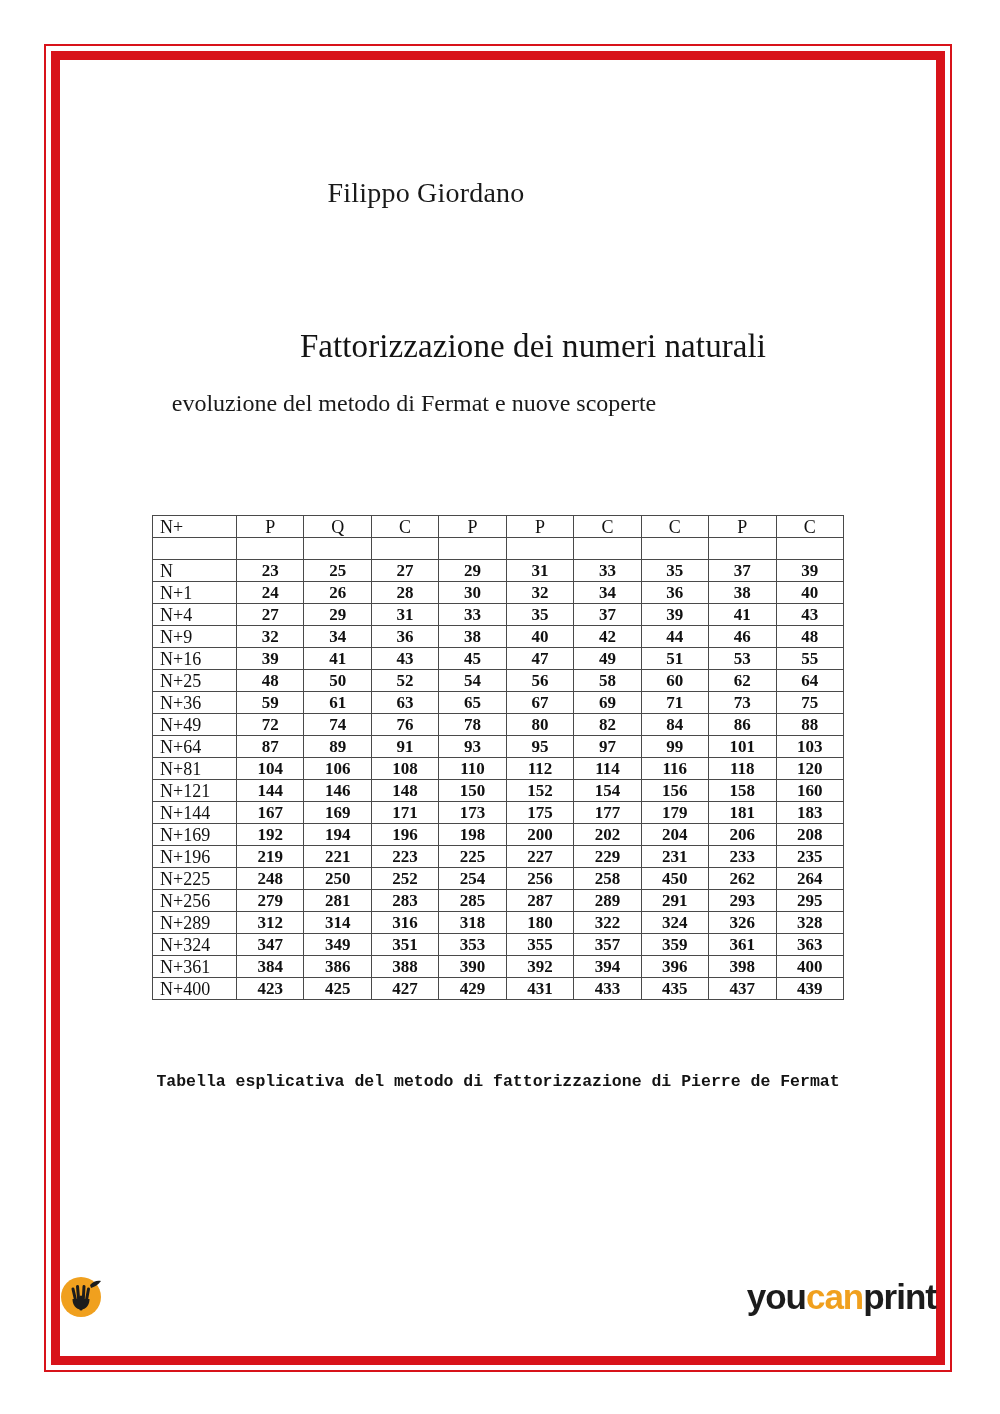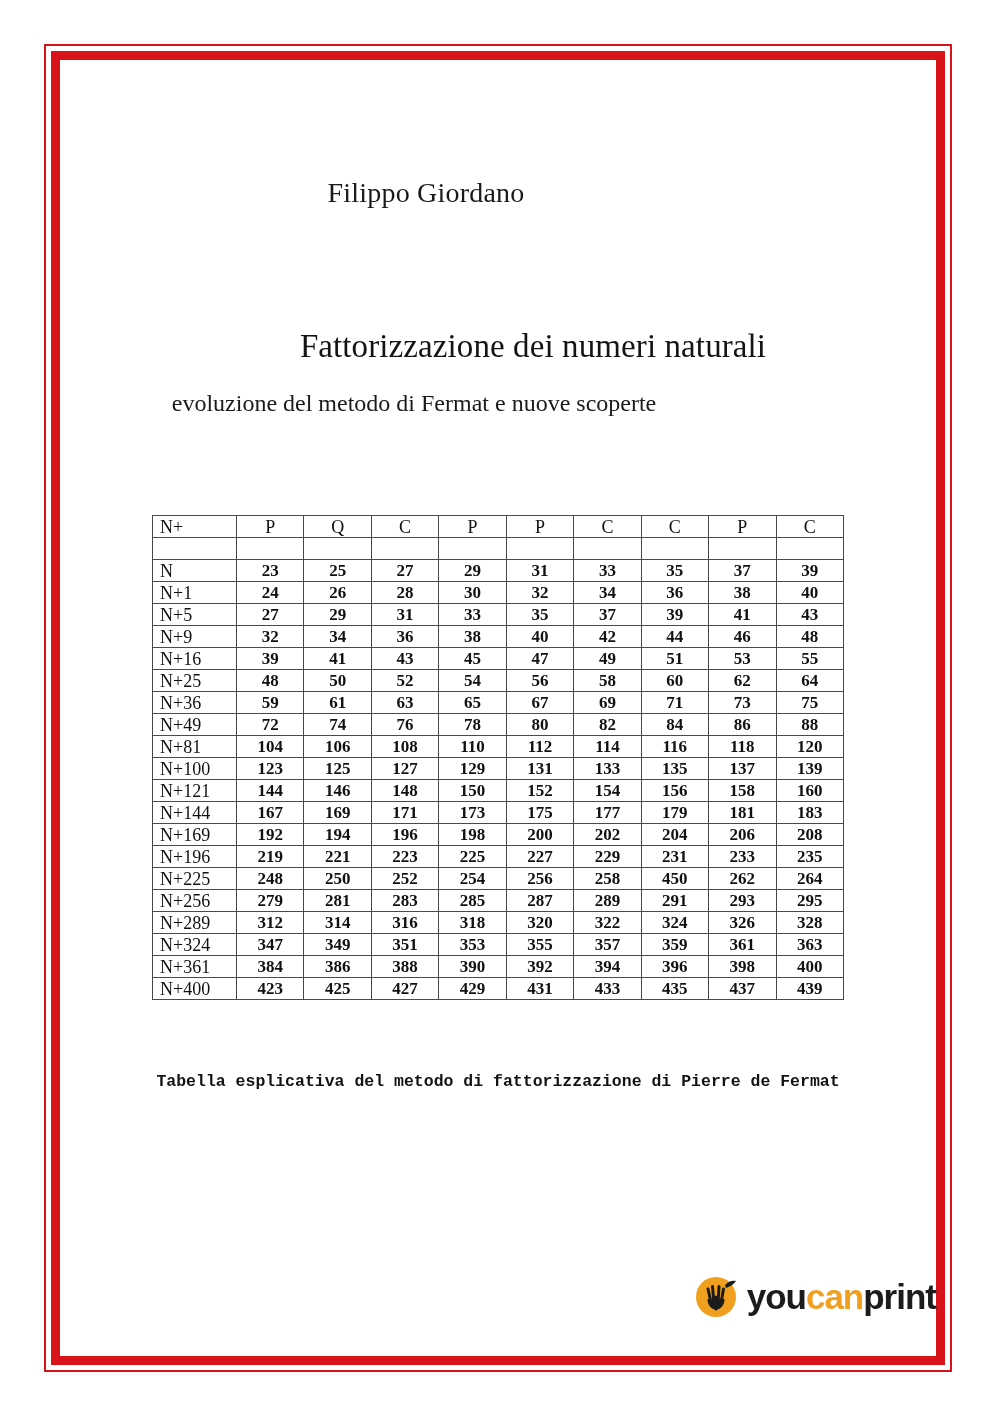--- a/index.html
+++ b/index.html
@@ -141,21 +141,21 @@
   }
 
   
   #publisher-logo {
     position: absolute;
     top: 1213px;
     left: 0;
     width: 876px;
     display: flex;
     align-items: center;
-    justify-content: flex-end;
+    justify-content: space-between;
     gap: 6px;
   }
   #logo-mark {
     width: 46px;
     height: 46px;
     position: relative;
     flex: none;
   }
   #logo-wordmark {
     font-family: "Liberation Sans", sans-serif;
@@ -228,21 +228,21 @@
             <td class="c-red">26</td>
             <td class="c-green">28</td>
             <td class="c-red">30</td>
             <td class="c-red">32</td>
             <td class="c-green">34</td>
             <td class="c-green">36</td>
             <td class="c-red">38</td>
             <td class="c-lgreen">40</td>
           </tr>
           <tr>
-            <td class="rowlabel">N+5</td>
+            <td class="rowlabel">N+4</td>
             <td class="c-red">27</td>
             <td class="c-red">29</td>
             <td class="c-green">31</td>
             <td class="c-red">33</td>
             <td class="c-red">35</td>
             <td class="c-green">37</td>
             <td class="c-red">39</td>
             <td class="c-red">41</td>
             <td class="c-lgreen">43</td>
           </tr>
@@ -300,44 +300,44 @@
             <td class="c-red">74</td>
             <td class="c-red">76</td>
             <td class="c-red">78</td>
             <td class="c-red">80</td>
             <td class="c-red">82</td>
             <td class="c-red">84</td>
             <td class="c-red">86</td>
             <td class="c-red">88</td>
           </tr>
           <tr>
+            <td class="rowlabel">N+64</td>
+            <td class="c-red">87</td>
+            <td class="c-red">89</td>
+            <td class="c-red">91</td>
+            <td class="c-red">93</td>
+            <td class="c-red">95</td>
+            <td class="c-red">97</td>
+            <td class="c-red">99</td>
+            <td class="c-red">101</td>
+            <td class="c-red">103</td>
+          </tr>
+          <tr>
             <td class="rowlabel">N+81</td>
             <td class="c-red">104</td>
             <td class="c-red">106</td>
             <td class="c-red">108</td>
             <td class="c-red">110</td>
             <td class="c-red">112</td>
             <td class="c-red">114</td>
             <td class="c-red">116</td>
             <td class="c-red">118</td>
             <td class="c-red">120</td>
           </tr>
           <tr>
-            <td class="rowlabel">N+100</td>
-            <td class="c-red">123</td>
-            <td class="c-red">125</td>
-            <td class="c-red">127</td>
-            <td class="c-red">129</td>
-            <td class="c-red">131</td>
-            <td class="c-red">133</td>
-            <td class="c-red">135</td>
-            <td class="c-red">137</td>
-            <td class="c-red">139</td>
-          </tr>
-          <tr>
             <td class="rowlabel">N+121</td>
             <td class="c-red">144</td>
             <td class="c-red">146</td>
             <td class="c-red">148</td>
             <td class="c-red">150</td>
             <td class="c-red">152</td>
             <td class="c-red">154</td>
             <td class="c-red">156</td>
             <td class="c-red">158</td>
             <td class="c-red">160</td>
@@ -401,21 +401,21 @@
             <td class="c-red">291</td>
             <td class="c-red">293</td>
             <td class="c-red">295</td>
           </tr>
           <tr>
             <td class="rowlabel">N+289</td>
             <td class="c-black">312</td>
             <td class="c-black">314</td>
             <td class="c-black">316</td>
             <td class="c-black">318</td>
-            <td class="c-black">320</td>
+            <td class="c-black">180</td>
             <td class="c-black">322</td>
             <td class="c-red">324</td>
             <td class="c-red">326</td>
             <td class="c-red">328</td>
           </tr>
           <tr>
             <td class="rowlabel">N+324</td>
             <td class="c-black">347</td>
             <td class="c-black">349</td>
             <td class="c-black">351</td>

